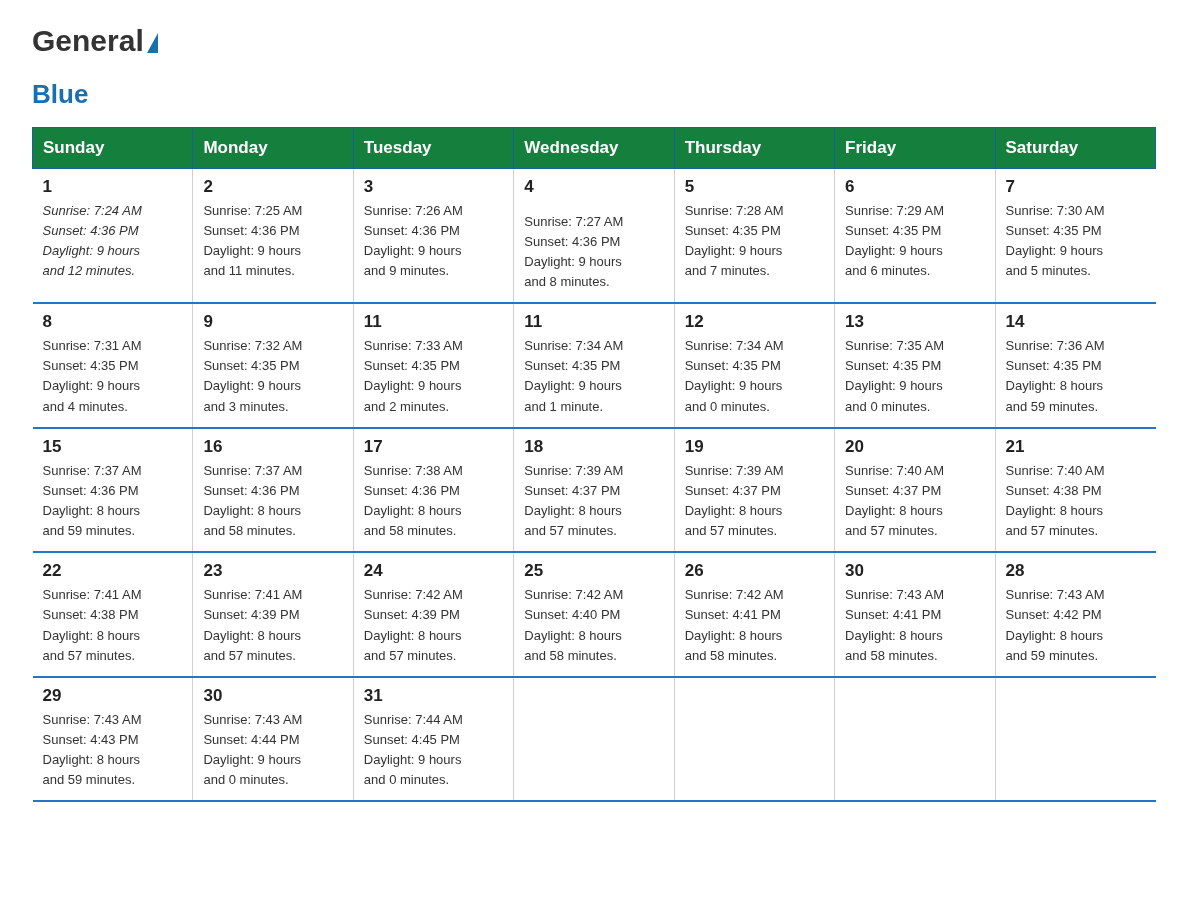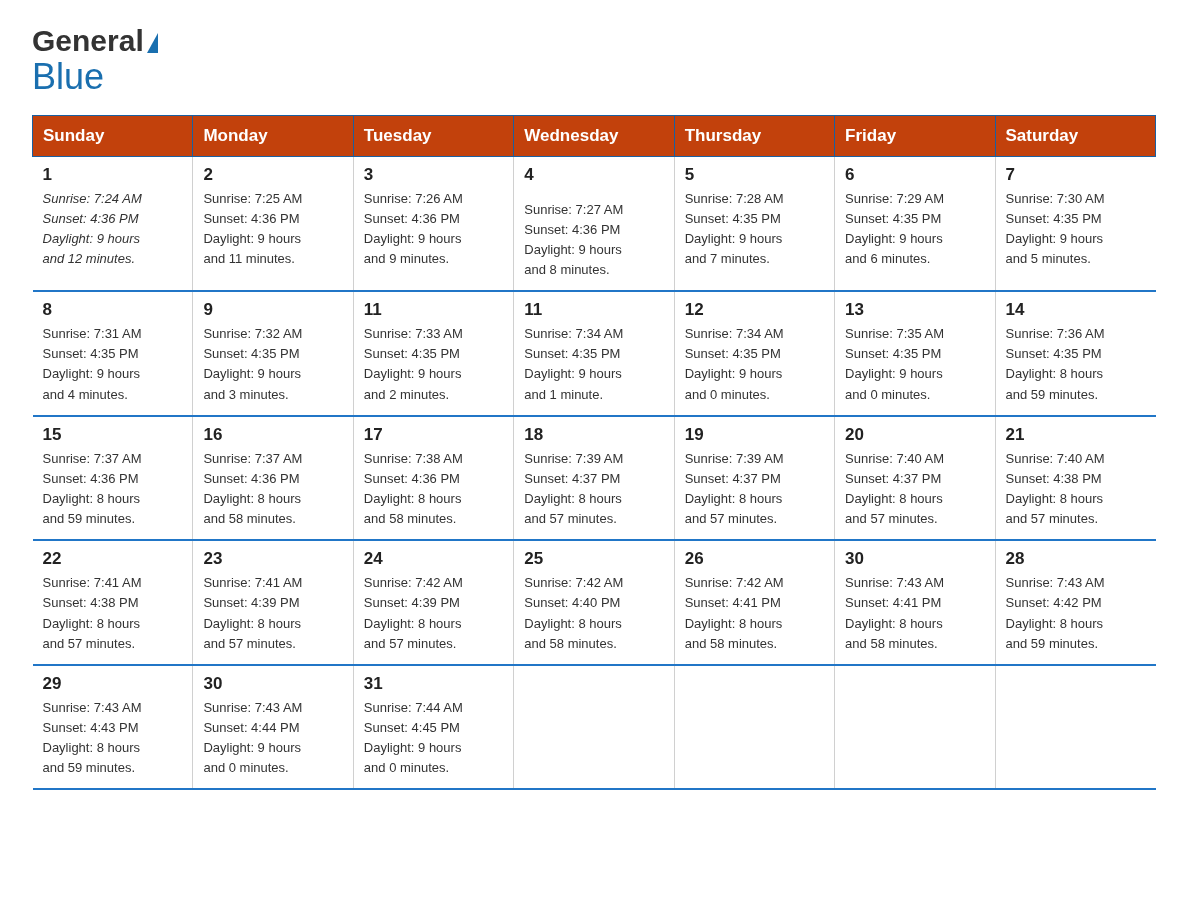--- a/index.html
+++ b/index.html
@@ -34,21 +34,21 @@
       font-size: 22px;
       color: #555;
       margin-top: 4px;
     }
     table {
       width: 100%;
       border-collapse: collapse;
       table-layout: fixed;
     }
     thead tr {
-      background-color: #c2410c;
+      background-color: #15803d;
     }
     thead th {
       color: #fff;
       font-size: 17px;
       font-weight: 600;
       padding: 10px 10px;
       text-align: left;
       border: 1px solid #1a5fa0;
     }
     tbody tr {
@@ -85,39 +85,40 @@
       background: #fff;
     }
     .logo-row {
       display: flex;
       align-items: center;
     }
     .logo-text-block {
       display: flex;
       flex-direction: column;
       line-height: 1.1;
+      gap: 23px;
     }
     .logo-line1 {
       display: flex;
       align-items: center;
     }
   </style>
 </head>
 <body>
 
 <div class="header">
   <div class="logo">
     <div class="logo-row">
       <div class="logo-text-block">
         <div class="logo-line1">
           <span style="font-size:30px;font-weight:bold;color:#333;font-family:Arial,sans-serif;">General</span>
           <span style="display:inline-block;width:0;height:0;border-left:11px solid transparent;border-bottom:20px solid #1a6faf;margin-left:3px;position:relative;top:2px;"></span>
         </div>
         <div>
-          <span style="font-size:36px;font-weight:normal;color:#1a6faf;font-family:Arial,sans-serif;">Blue</span>
+          <span style="font-size:26px;font-weight:bold;color:#1a6faf;font-family:Arial,sans-serif;">Blue</span>
         </div>
       </div>
     </div>
   </div>
 </div>
 
 <table>
   <thead>
     <tr>
     <th>Sunday</th>

